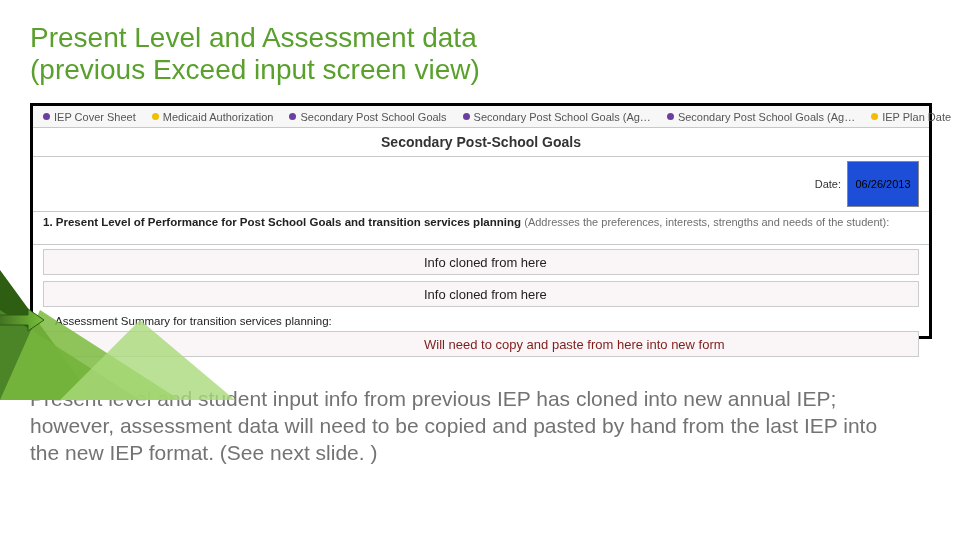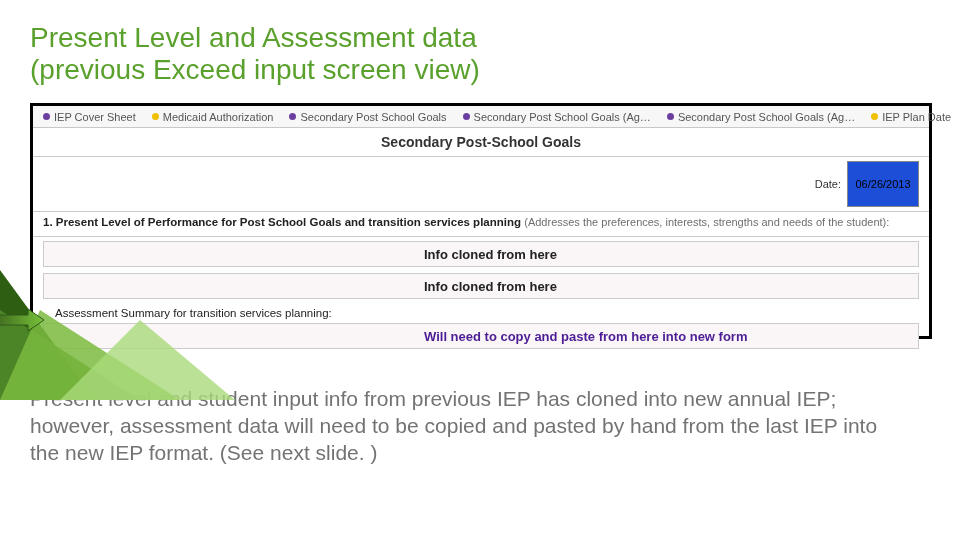--- a/index.html
+++ b/index.html
@@ -44,31 +44,31 @@
     display: flex; justify-content: flex-end; align-items: center;
     border-bottom: 1px solid #c8c8c8; padding: 4px 10px; font-size: 11px; color: #333;
     background: #fff;
   }
   .date-input {
     margin-left: 6px; border: 1px solid #888; background: #1d4ed8;
     font-size: 11px; padding: 16px 4px; width: 72px; text-align: center;
   }
 
   .q-row {
-    border-bottom: 1px solid #c8c8c8; padding: 4px 10px 8px 10px;
+    border-bottom: 1px solid #c8c8c8; padding: 4px 10px 16px 10px;
     font-size: 11.5px; color: #222; background: #fff;
   }
   .q-row .desc { color: #6e6e6e; font-size: 11px; }
 
   .answer-box {
     margin: 4px 10px 6px 10px; border: 1px solid #ccc;
     background: #faf5f6; height: 26px; display: flex; align-items: center;
-    font-size: 13px; color: #222; padding-left: 380px; font-weight: bold;
+    font-size: 13px; color: #222; padding-left: 380px;
   }
-  .answer-box.red { color: #4c1d95; text-align: right; }
+  .answer-box.red { color: #7f1d1d; text-align: right; }
 
   .sub-label {
     padding: 2px 10px 0 22px; font-size: 11.5px; font-weight: 600; color: #222;
   }
 
   
   .arrow-wrap {
     position: absolute; left: -6px; top: 306px; width: 52px; height: 28px;
     z-index: 5;
   }

